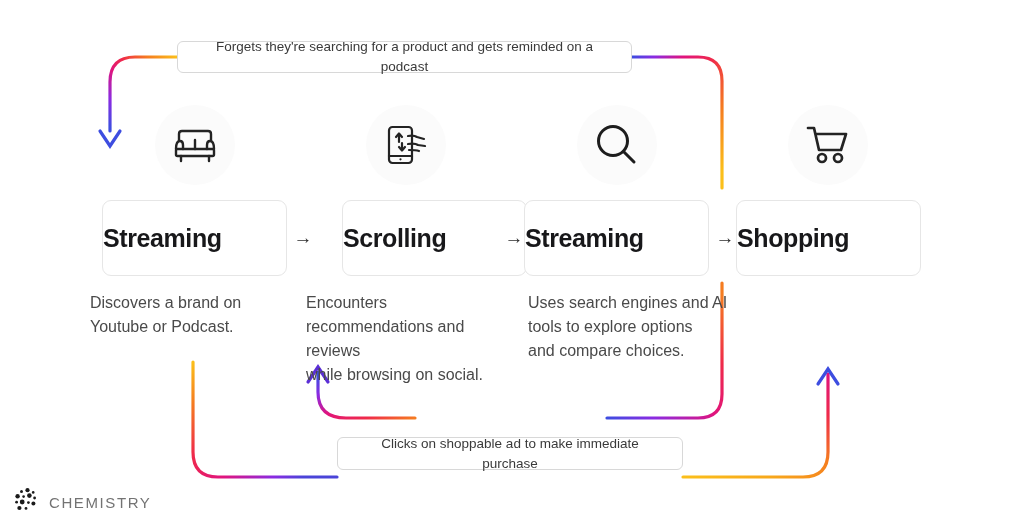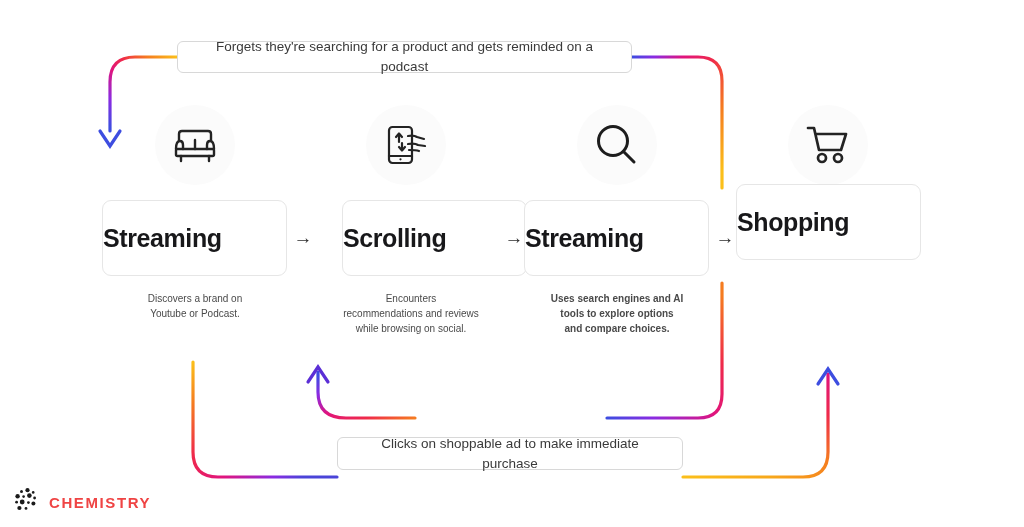--- a/index.html
+++ b/index.html
@@ -65,35 +65,34 @@
     font-size:19px;
     color:#2b2b2b;
     top:227px;
     width:24px;text-align:center;
   }
 
   
   .caption{
     position:absolute;
     width:210px;
-    text-align:center;
-    font-size:10px;
+    font-size:16px;
     line-height:1.5;
     color:#4a4a4a;
     top:291px;
   }
 
   
   #logo{
     position:absolute;left:14px;top:487px;
     display:flex;align-items:center;gap:9px;
   }
   #logo-word{
-    font-size:15px;font-weight:bold;letter-spacing:1.6px;
-    color:#ef4444;
+    font-size:15px;font-weight:normal;letter-spacing:1.6px;
+    color:#737373;
     text-align:right;
   }
 </style>
 </head>
 <body>
 
 <div id="stage">
 
   <svg id="wires" viewBox="0 0 1024 527" xmlns="http://www.w3.org/2000/svg">
     <defs>
@@ -240,31 +239,31 @@
 
   <div class="stage-card" style="left:102px;top:200px;">
     <span class="stage-label">Streaming</span>
   </div>
   <div class="stage-card" style="left:313px;top:200px;margin-left:29px;">
     <span class="stage-label">Scrolling</span>
   </div>
   <div class="stage-card" style="left:524px;top:200px;">
     <span class="stage-label">Streaming</span>
   </div>
-  <div class="stage-card" style="left:736px;top:184px;">
+  <div class="stage-card" style="left:736px;top:200px;">
     <span class="stage-label">Shopping</span>
   </div>
 
   <div class="step-arrow" style="left:291px;">→</div>
   <div class="step-arrow" style="left:502px;">→</div>
   <div class="step-arrow" style="left:713px;">→</div>
 
   <div class="caption" style="left:90px;">Discovers a brand on<br>Youtube or Podcast.</div>
   <div class="caption" style="left:306px;">Encounters<br>recommendations and reviews<br>while browsing on social.</div>
-  <div class="caption" style="left:512px;font-weight:bold;">Uses search engines and AI<br>tools to explore options<br>and compare choices.</div>
+  <div class="caption" style="left:528px;">Uses search engines and AI<br>tools to explore options<br>and compare choices.</div>
 
   <div id="logo">
     <span>
       <svg width="26" height="26" viewBox="0 0 26 26" fill="#1b1b1b">
         <circle cx="7.5" cy="4.5" r="1.5"></circle>
         <circle cx="13.5" cy="3.2" r="2.1"></circle>
         <circle cx="19.2" cy="5.4" r="1.3"></circle>
         <circle cx="3.6" cy="9.2" r="2.2"></circle>
         <circle cx="9.6" cy="9.6" r="1.3"></circle>
         <circle cx="15.4" cy="8.6" r="2.3"></circle>

